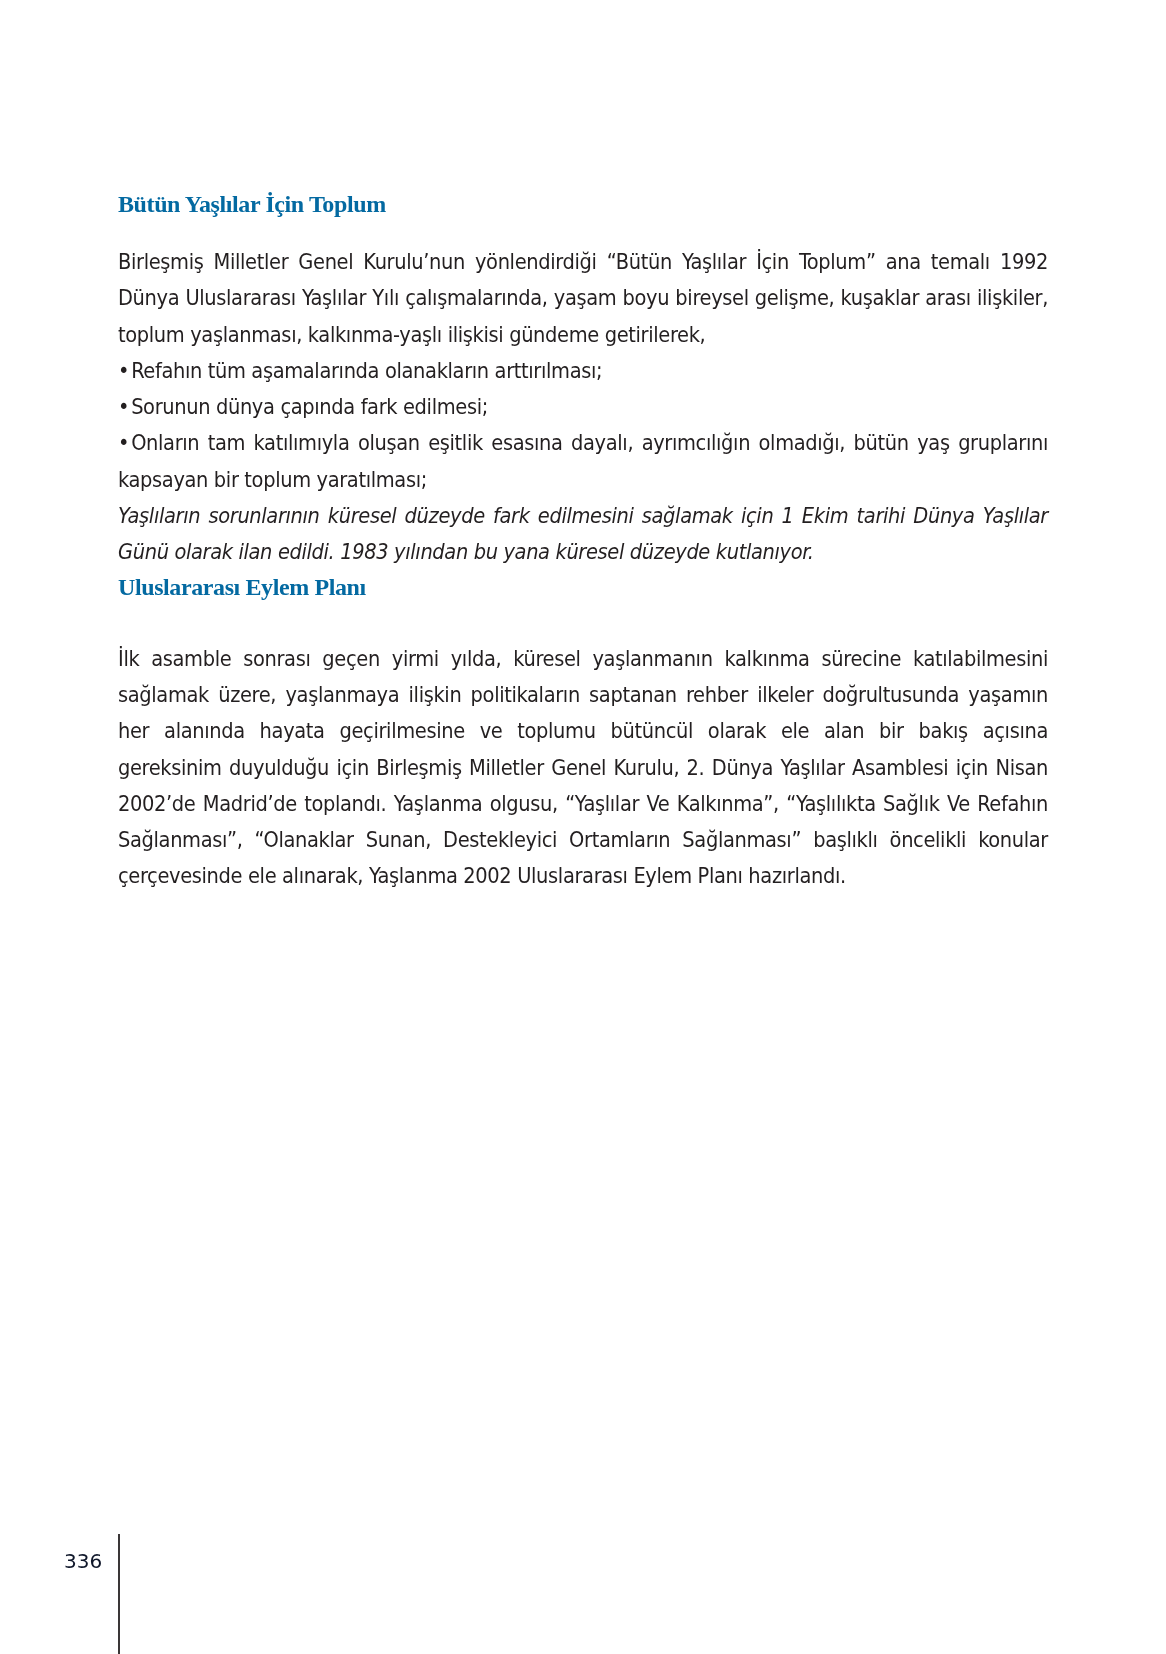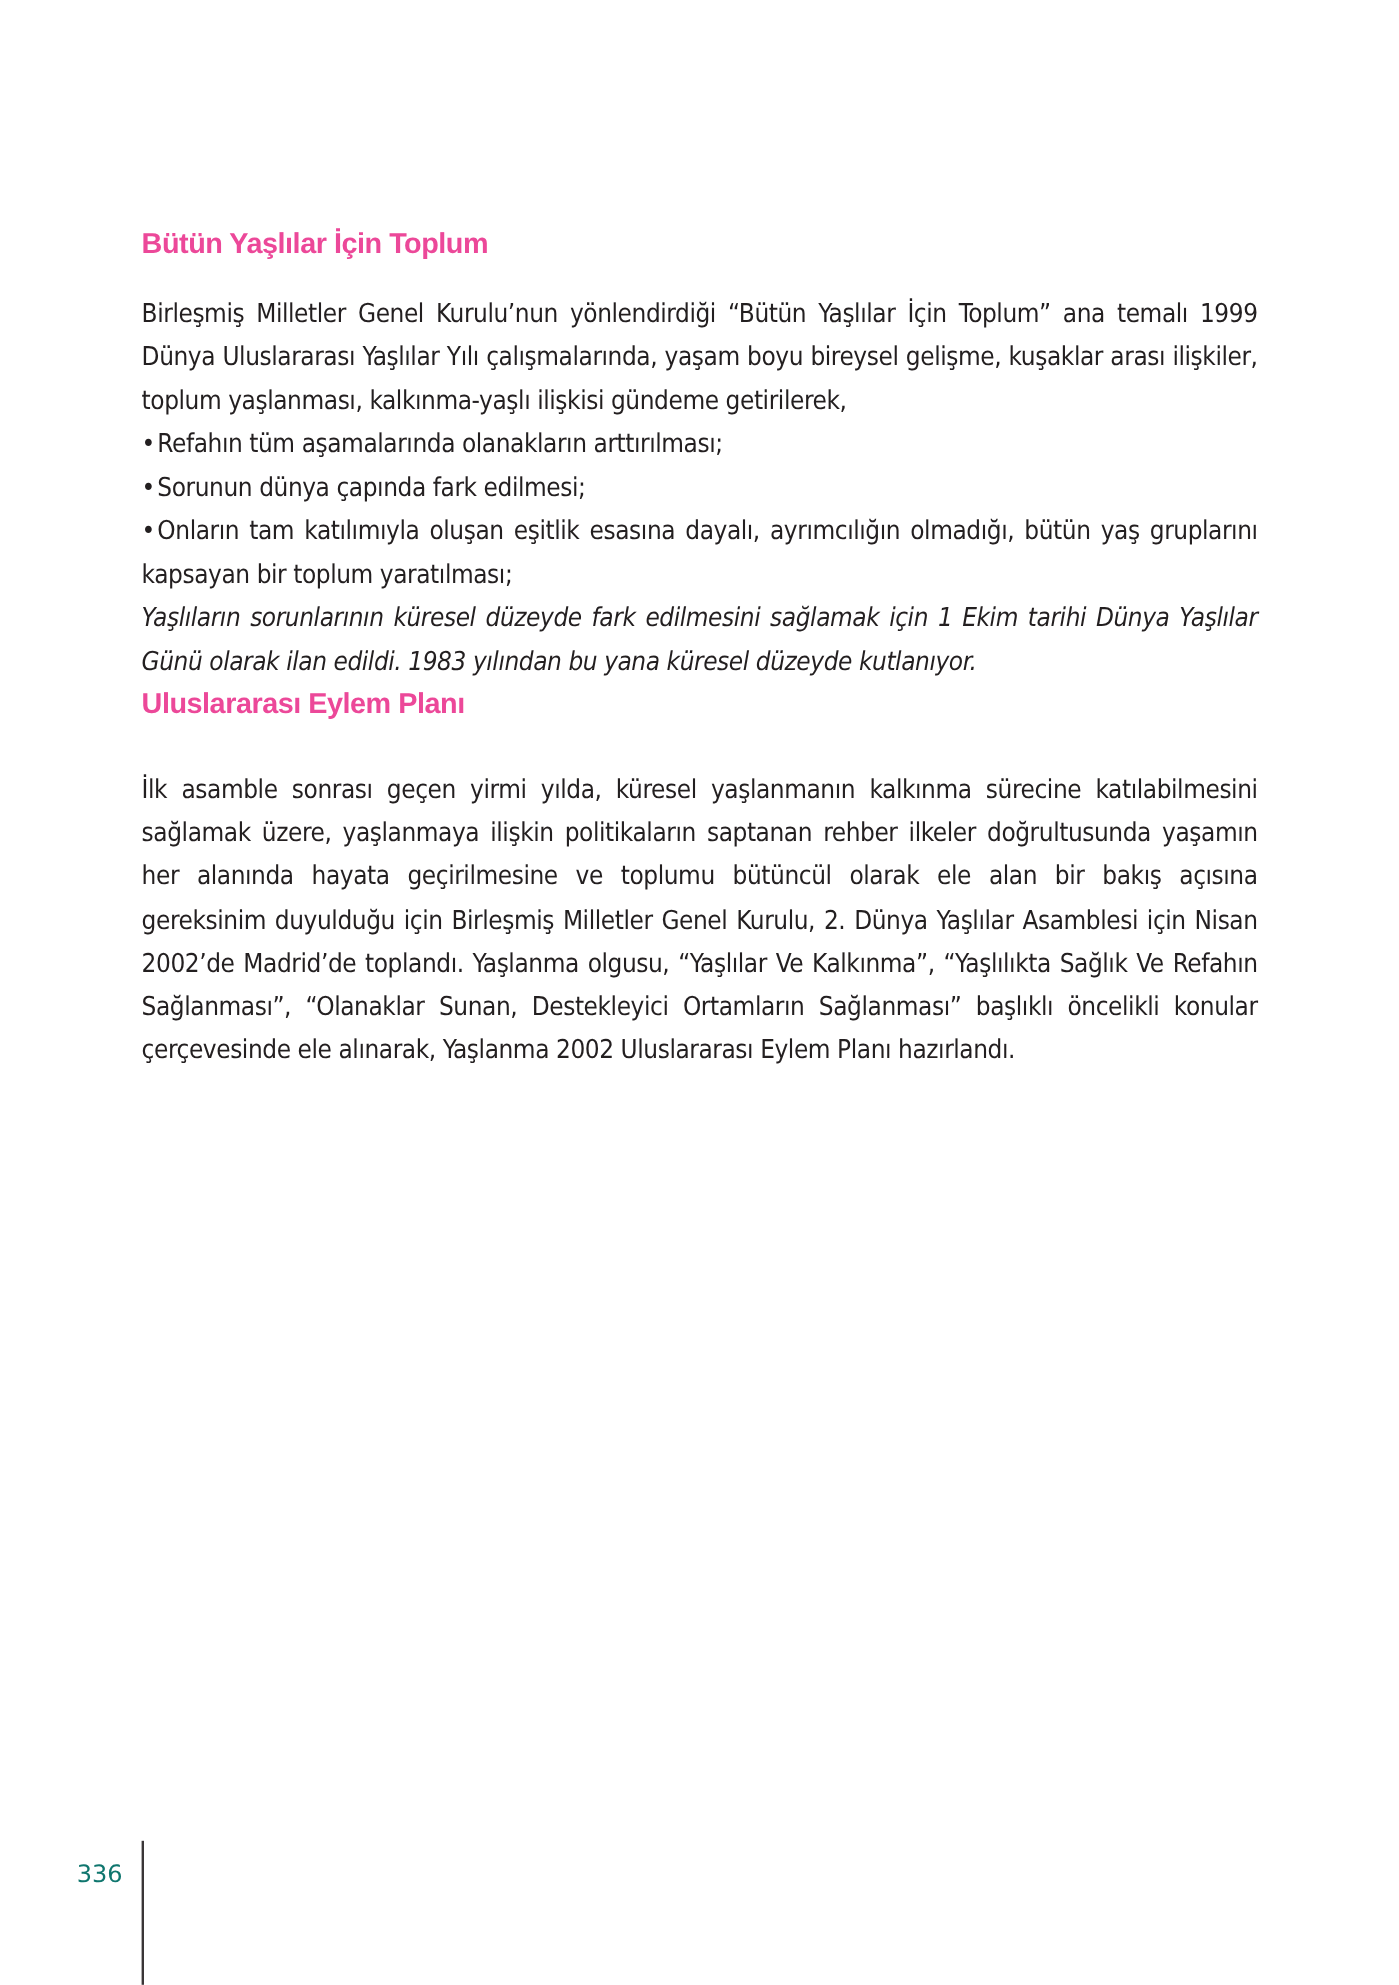--- a/index.html
+++ b/index.html
@@ -15,27 +15,27 @@
       color: #231f20;
       font-family: "DejaVu Sans", sans-serif;
     }
     .page-body {
       position: absolute;
       left: 118px;
       top: 188px;
       width: 930px;
     }
     h2.section-heading {
-      font-family: Liberation Sans, sans-serif;
+      font-family: Liberation Serif, serif;
       font-weight: bold;
       font-size: 24px;
       letter-spacing: -0.4px;
       margin: 0;
       line-height: 32px;
-      color: #ec4899;
+      color: #0369a1;
     }
     p.body-text {
       font-family: "DejaVu Sans", sans-serif;
       font-size: 21.6px;
       font-weight: normal;
       line-height: 36.3px;
       margin: 0;
       text-align: justify;
       letter-spacing: -0.35px;
       word-spacing: 0px;
@@ -47,42 +47,42 @@
     .bullet .dot { margin-right: 2px; }
     .closing { margin-bottom: 24px; font-style: italic; }
     .h2-wrap { margin-bottom: 38px; }
 
     .page-number {
       position: absolute;
       left: 64px;
       top: 1549px;
       font-family: "DejaVu Sans", sans-serif;
       font-size: 20px;
-      color: #0f766e;
+      color: #0f172a;
       letter-spacing: 0px;
     }
     .page-rule {
       position: absolute;
       left: 118px;
       top: 1534px;
       width: 2px;
       height: 120px;
       background: #3a3637;
     }
   </style>
 </head>
 <body>
 
 <div class="page-body">
 
   <div class="h1-wrap">
     <h2 class="section-heading">Bütün Yaşlılar İçin Toplum</h2>
   </div>
 
-  <p class="body-text intro">Birleşmiş Milletler Genel Kurulu’nun yönlendirdiği “Bütün Yaşlılar İçin Toplum” ana temalı 1999 Dünya Uluslararası Yaşlılar Yılı çalışmalarında, yaşam boyu bireysel gelişme, kuşaklar arası ilişkiler, toplum yaşlanması, kalkınma-yaşlı ilişkisi gündeme getirilerek,</p>
+  <p class="body-text intro">Birleşmiş Milletler Genel Kurulu’nun yönlendirdiği “Bütün Yaşlılar İçin Toplum” ana temalı 1992 Dünya Uluslararası Yaşlılar Yılı çalışmalarında, yaşam boyu bireysel gelişme, kuşaklar arası ilişkiler, toplum yaşlanması, kalkınma-yaşlı ilişkisi gündeme getirilerek,</p>
 
 
   <p class="body-text bullet"><span class="dot">•</span><span>Refahın tüm aşamalarında olanakların arttırılması;</span></p>
 
   <p class="body-text bullet"><span class="dot">•</span><span>Sorunun dünya çapında fark edilmesi;</span></p>
 
 
   <p class="body-text bullet"><span class="dot">•</span><span>Onların tam katılımıyla oluşan eşitlik esasına dayalı, ayrımcılığın olmadığı, bütün yaş gruplarını kapsayan bir toplum yaratılması;</span></p>
 
 

